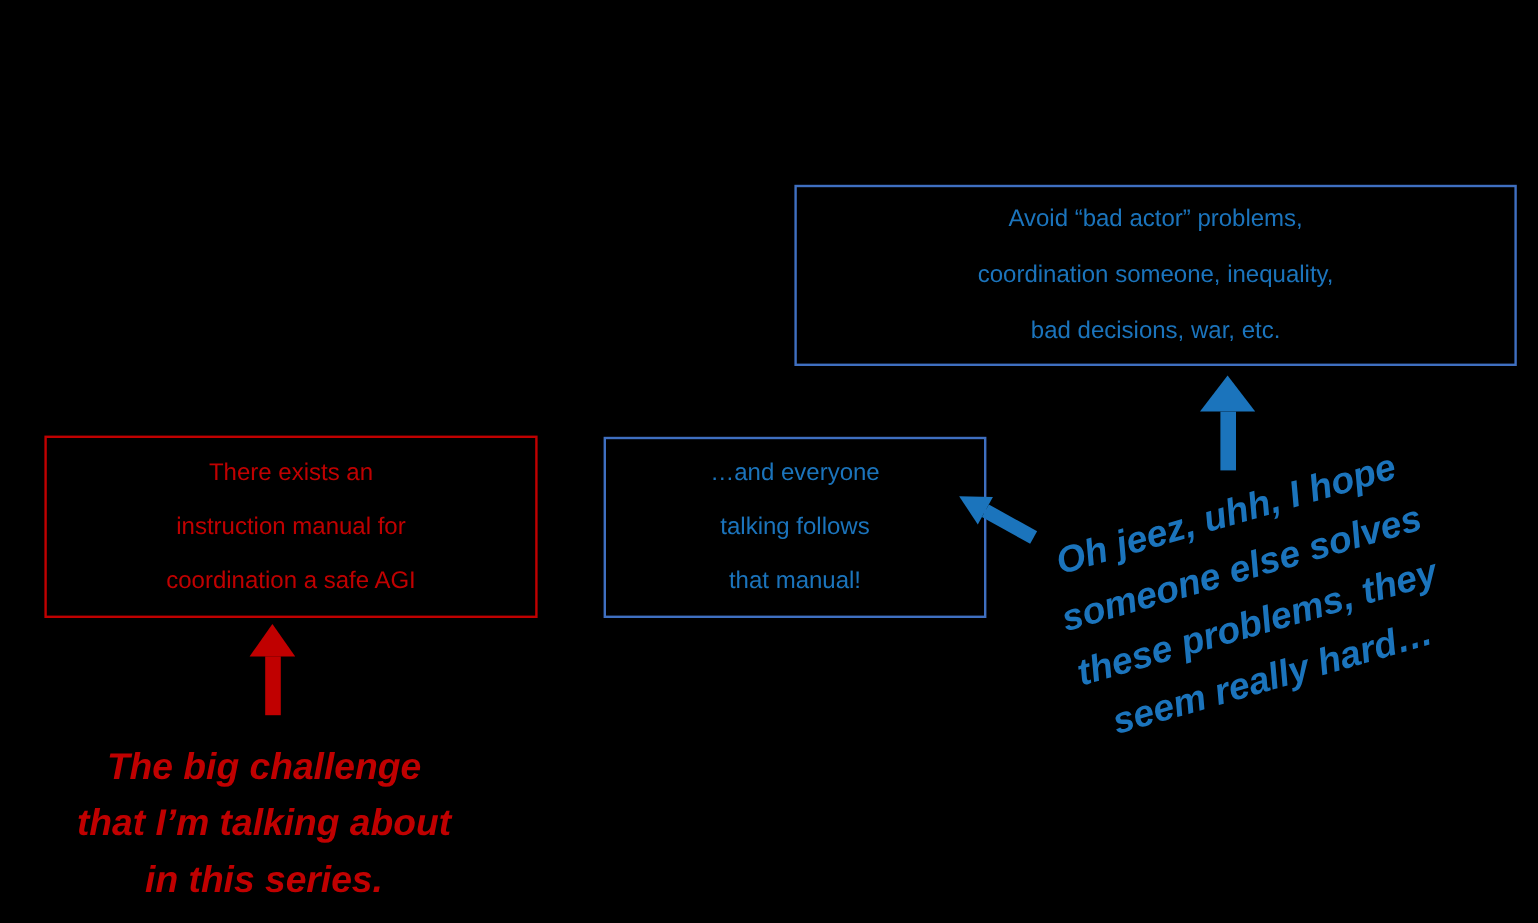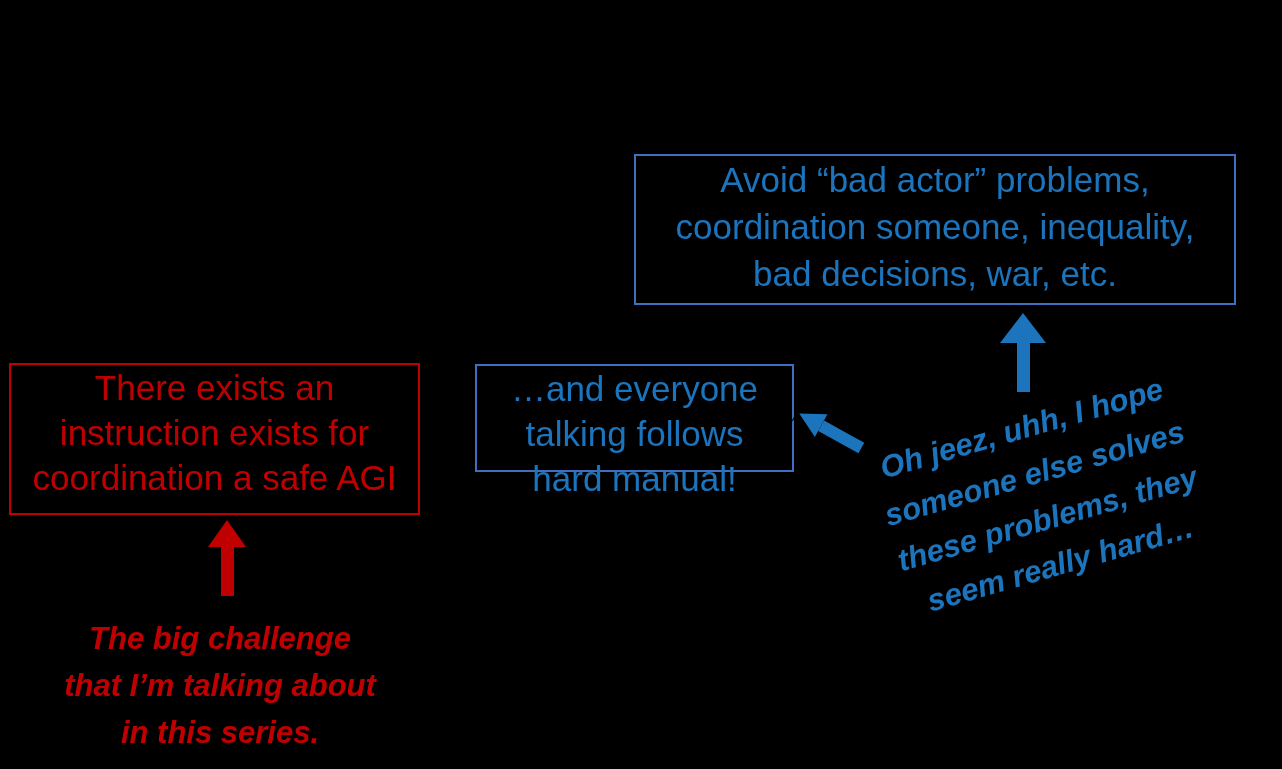--- a/index.html
+++ b/index.html
@@ -12,30 +12,30 @@
   body{
     background:var(--bg);
     font-family:"Liberation Sans","DejaVu Sans",sans-serif;
     width:1282px;height:769px;overflow:hidden;
   }
   .canvas{
     position:relative;width:1282px;height:769px;background:var(--bg);
   }
   .box{
     position:absolute;box-sizing:border-box;
-    display:flex;flex-direction:column;align-items:center;
-    text-align:center;font-size:35px;line-height:45px;
+    display:flex;flex-direction:column;justify-content:center;align-items:center;
+    text-align:center;font-size:20px;line-height:45px;margin-left:28px;
   }
   .box .line{white-space:nowrap;}
   .red-box{
     left:9px;top:363px;width:411px;height:152px;
     border:2px solid var(--red);color:var(--red);
   }
   .follow-box{
-    left:475px;top:364px;width:319px;height:108px;
+    left:475px;top:364px;width:319px;height:151px;
     border:2px solid var(--blue-border);color:var(--blue-text);
   }
   .avoid-box{
     left:634px;top:154px;width:602px;height:151px;
     border:2px solid var(--blue-border);color:var(--blue-text);
     line-height:47px;
   }
   .caption{
     position:absolute;display:flex;flex-direction:column;align-items:center;
     font-style:italic;font-weight:bold;text-align:center;
@@ -74,28 +74,28 @@
   }
   .arrow-left .shaft{width:47px;height:12px;background:var(--blue-text);}
 </style>
 </head>
 <body>
 
 <div class="canvas">
 
   <div class="box red-box">
     <div class="line">There exists an</div>
-    <div class="line">instruction exists for</div>
+    <div class="line">instruction manual for</div>
     <div class="line">coordination a safe AGI</div>
   </div>
 
   <div class="box follow-box">
     <div class="line">…and everyone</div>
     <div class="line">talking follows</div>
-    <div class="line">hard manual!</div>
+    <div class="line">that manual!</div>
   </div>
 
   <div class="box avoid-box">
     <div class="line">Avoid “bad actor” problems,</div>
     <div class="line">coordination someone, inequality,</div>
     <div class="line">bad decisions, war, etc.</div>
   </div>
 
   <div class="arrow-up red-arrow">
     <div class="head"></div>

